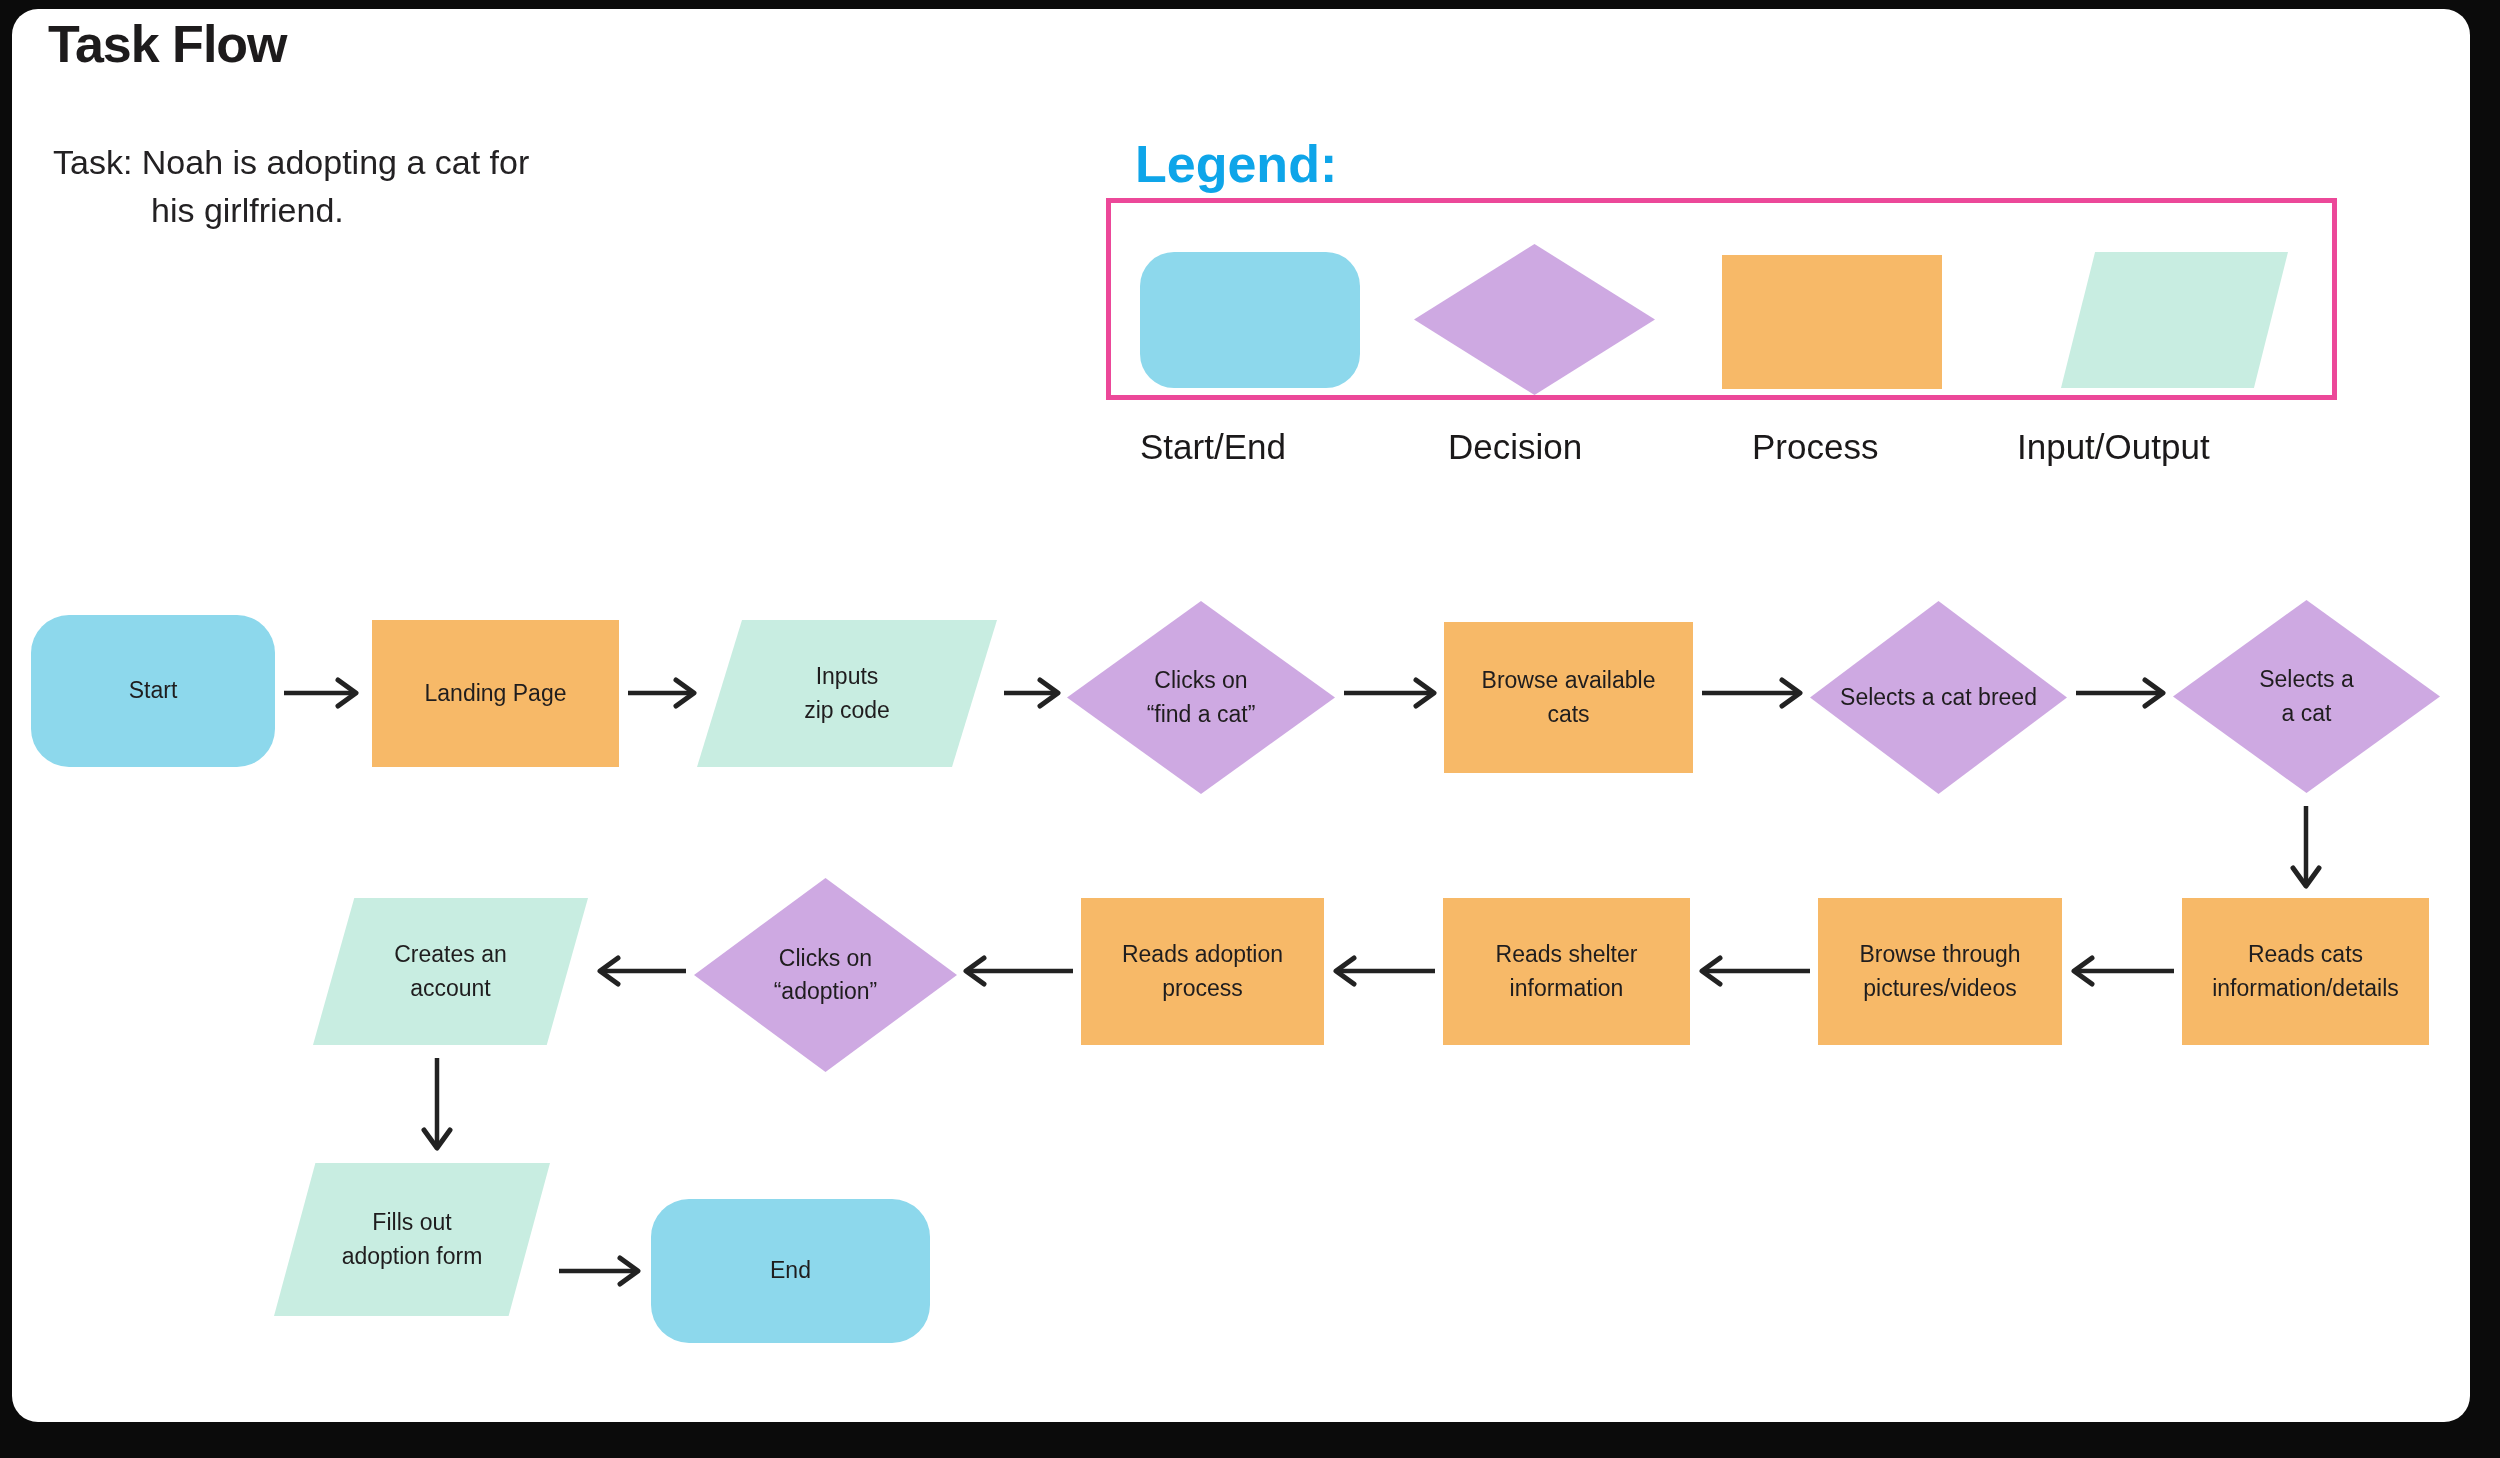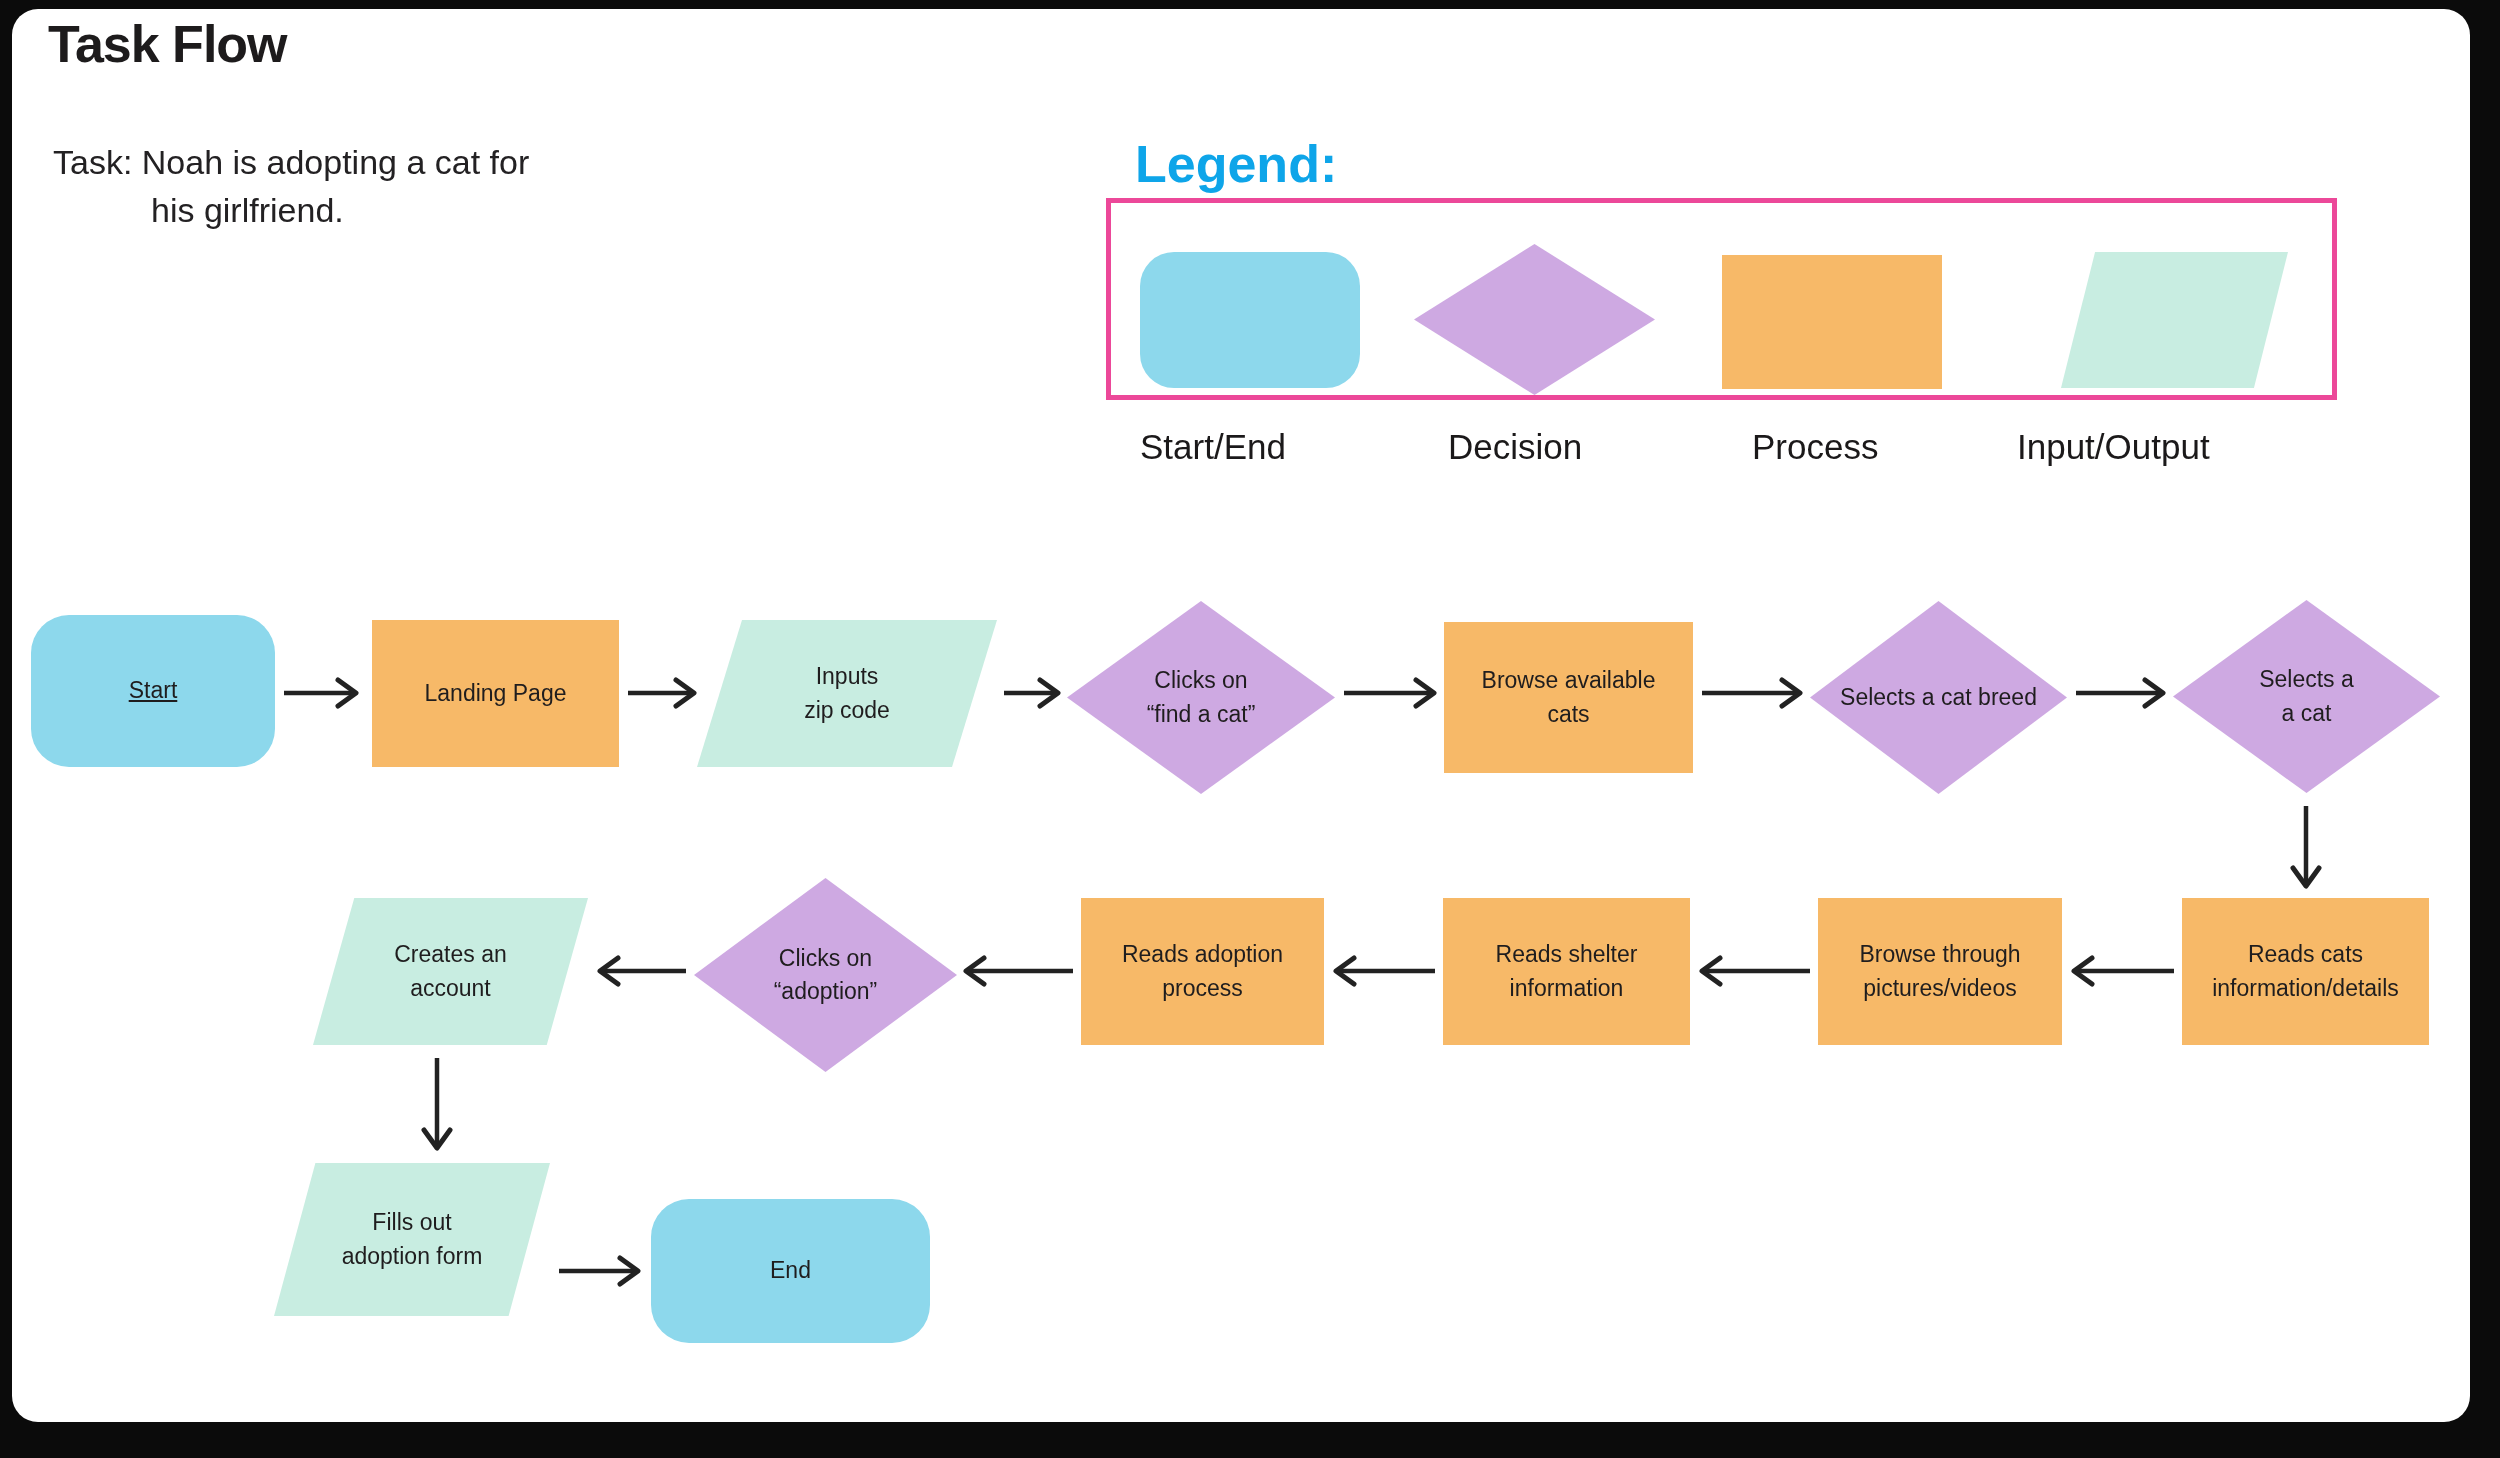--- a/index.html
+++ b/index.html
@@ -87,21 +87,21 @@
     <line class="edge" x1="2306" y1="806" x2="2306" y2="886" marker-end="url(#ah)" stroke="#222222"></line>
     <line class="edge" x1="2174" y1="971" x2="2074" y2="971" marker-end="url(#ah)" stroke="#222222"></line>
     <line class="edge" x1="1810" y1="971" x2="1702" y2="971" marker-end="url(#ah)" stroke="#222222"></line>
     <line class="edge" x1="1435" y1="971" x2="1336" y2="971" marker-end="url(#ah)" stroke="#222222"></line>
     <line class="edge" x1="1073" y1="971" x2="966" y2="971" marker-end="url(#ah)" stroke="#222222"></line>
     <line class="edge" x1="686" y1="971" x2="600" y2="971" marker-end="url(#ah)" stroke="#222222"></line>
     <line class="edge" x1="437" y1="1058" x2="437" y2="1148" marker-end="url(#ah)" stroke="#222222"></line>
     <line class="edge" x1="559" y1="1271" x2="638" y2="1271" marker-end="url(#ah)" stroke="#222222"></line>
   </svg>
 
-  <div class="node rounded" style="left: 31px; top: 615px; width: 244px; height: 152px; background: rgb(141, 216, 236); text-decoration: underline;">
+  <div class="node rounded" style="left: 31px; top: 615px; width: 244px; height: 152px; background: rgb(141, 216, 236);">
     <span class="lbl">Start</span>
     </div>
   <div class="node" style="left: 372px; top: 620px; width: 247px; height: 147px; background: rgb(247, 185, 104);">
     <span class="lbl">Landing Page</span>
     </div>
   <div class="node para" style="left: 697px; top: 620px; width: 300px; height: 147px; background: rgb(200, 237, 225);">
     <span class="lbl">Inputs
 zip code</span>
     </div>
   <div class="node diamond" style="left: 1067px; top: 601px; width: 268px; height: 193px; background: rgb(206, 169, 226);">

